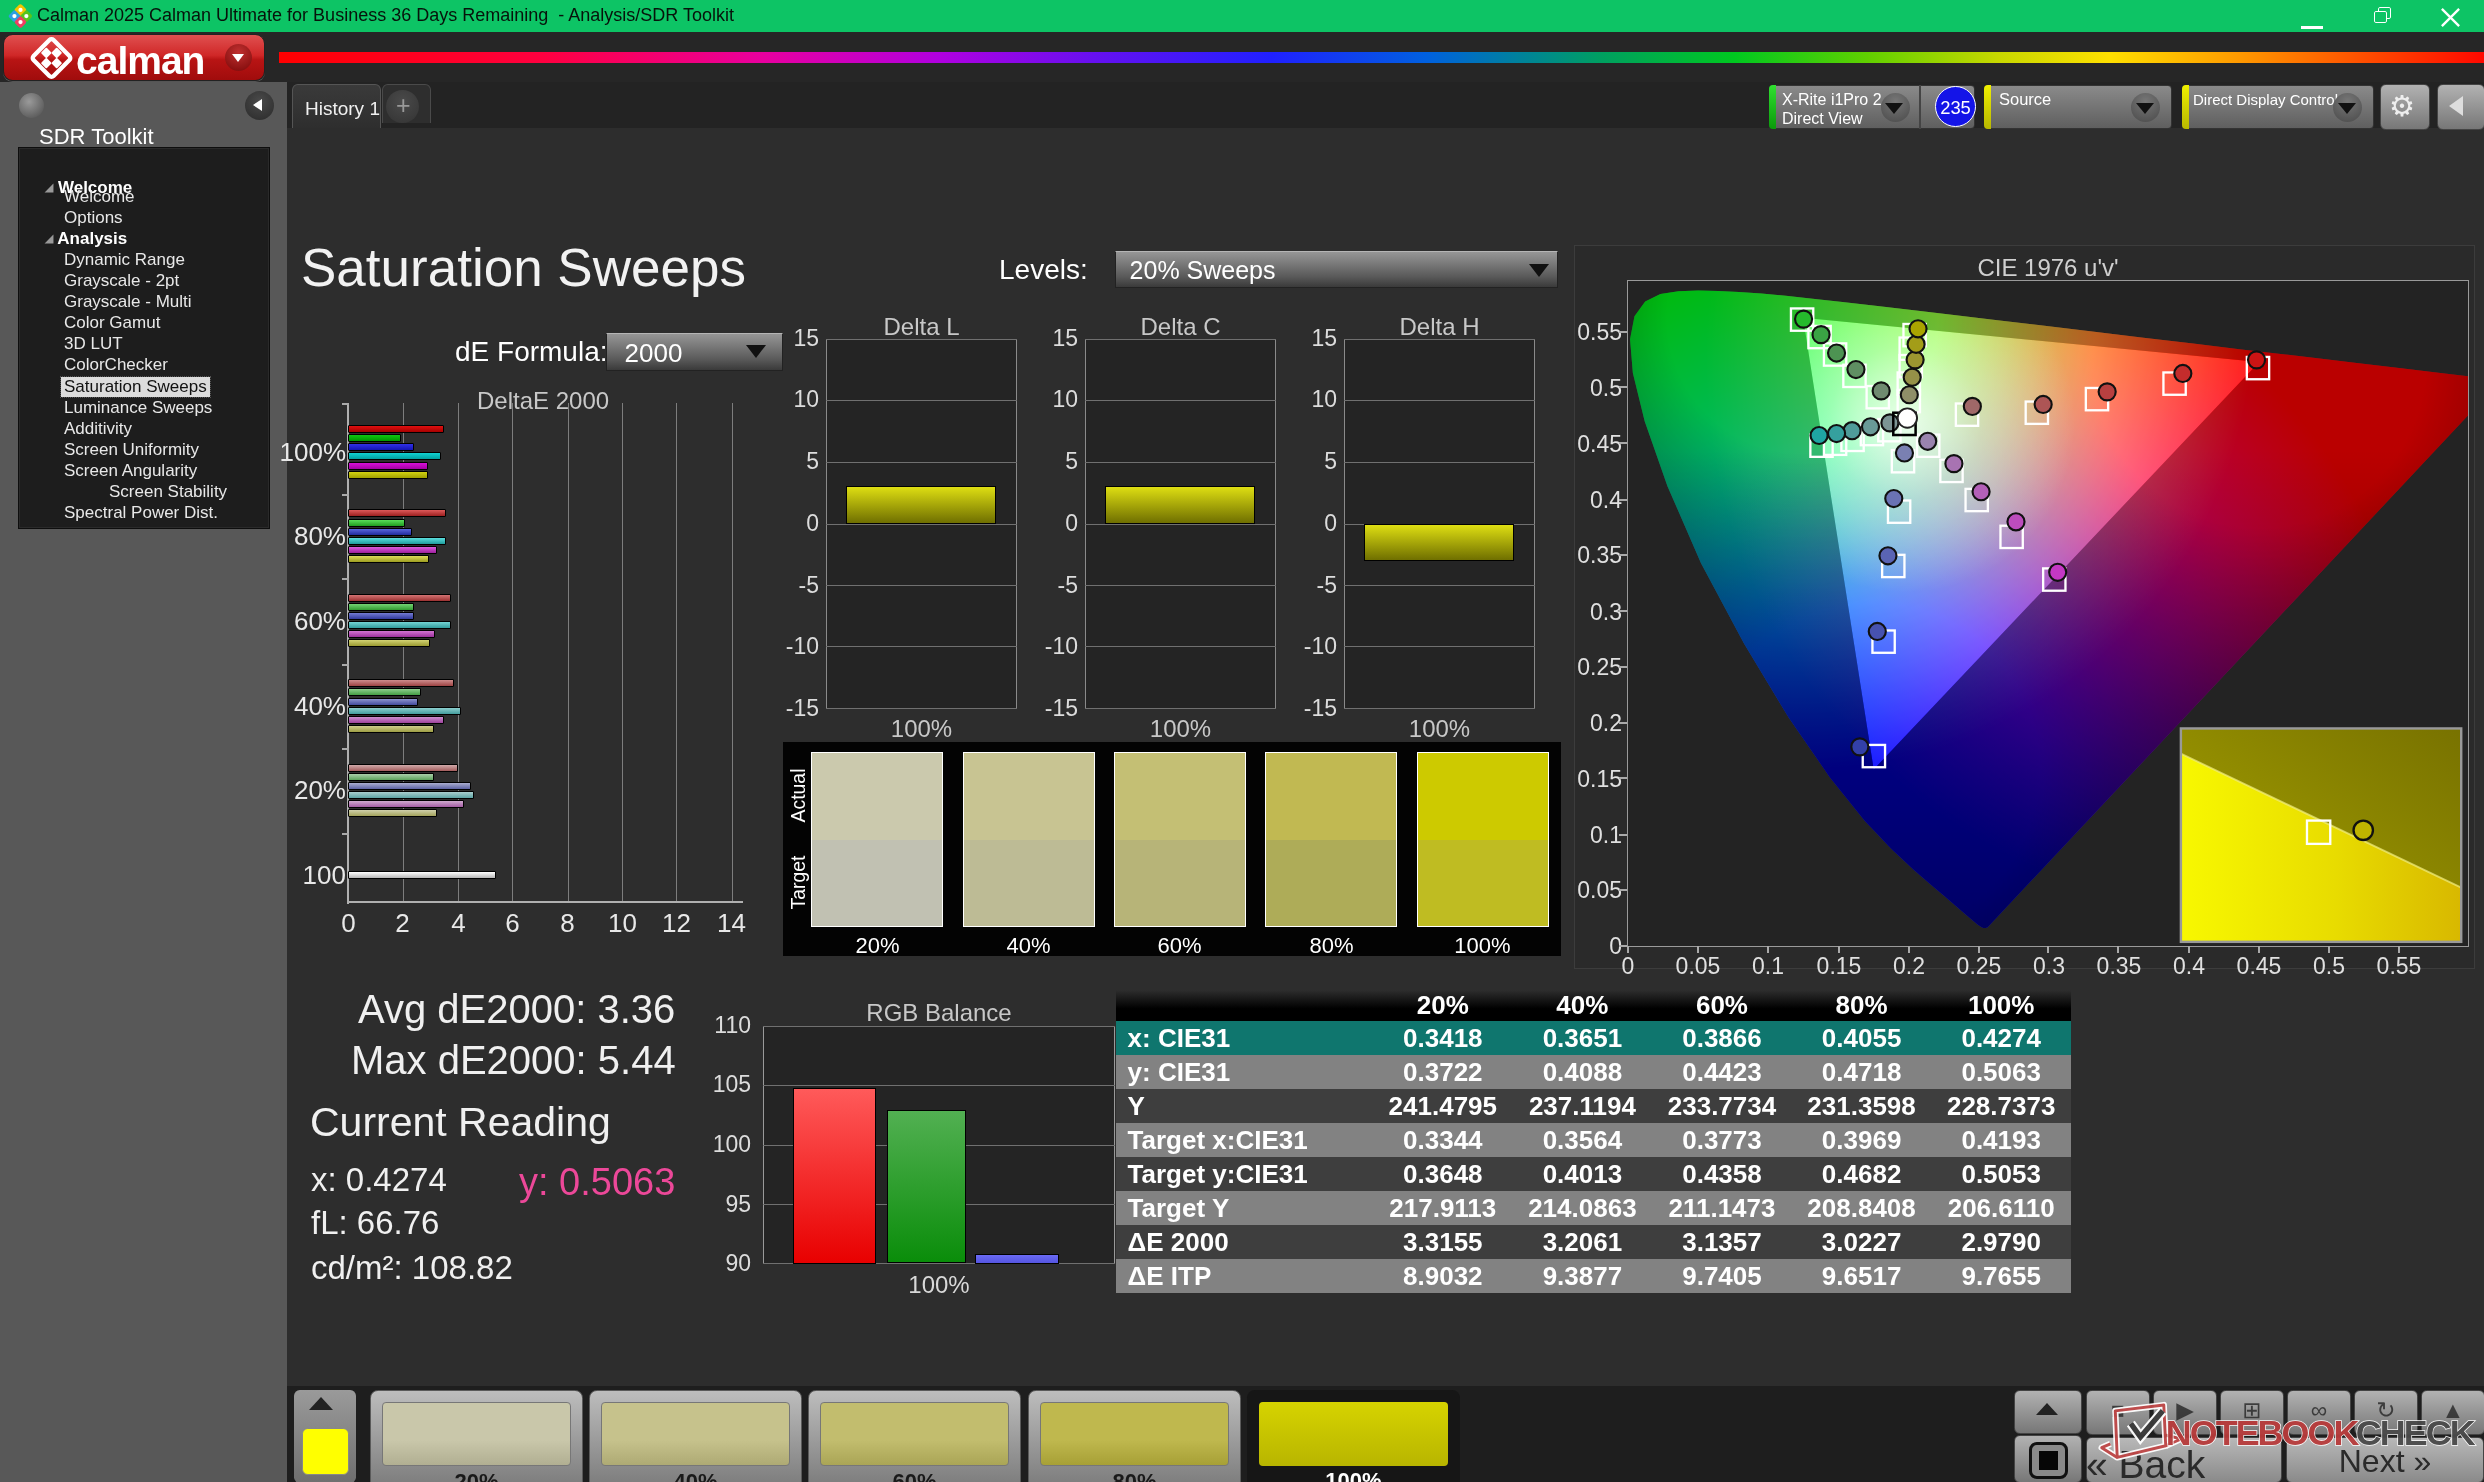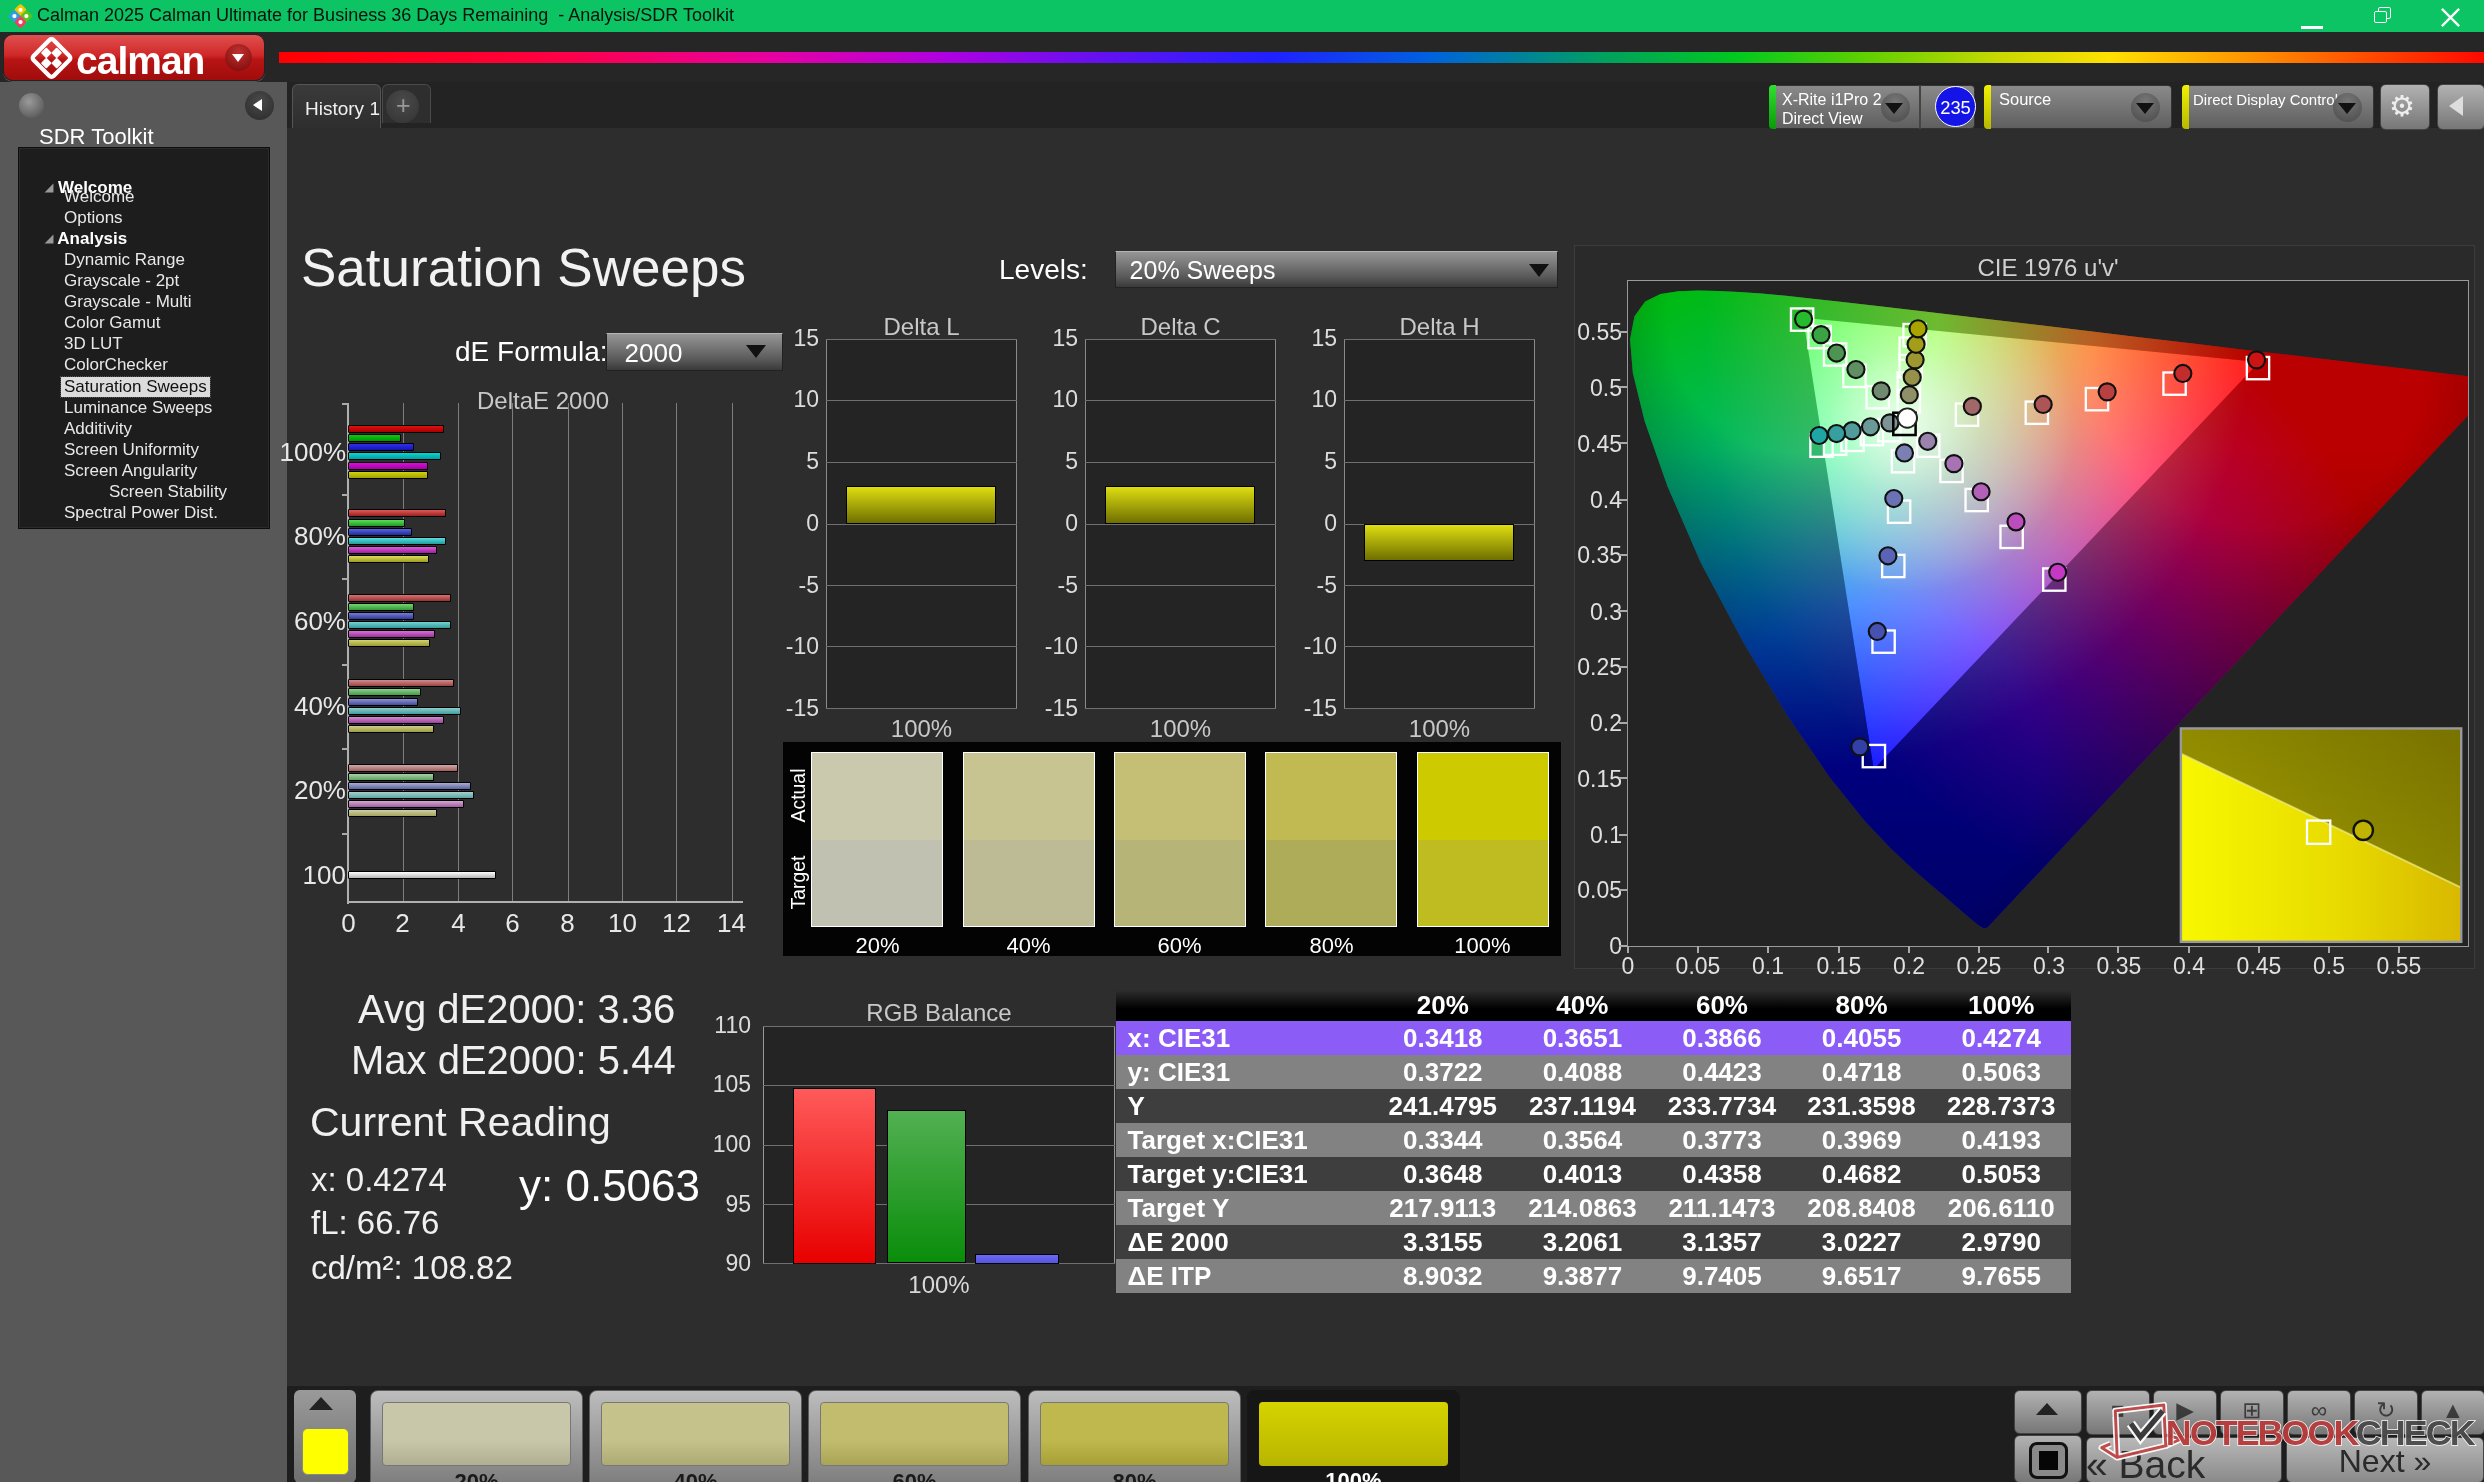--- a/index.html
+++ b/index.html
@@ -460,21 +460,21 @@
   <rect x="570" y="461" width="289" height="220" fill="none" stroke="#999" stroke-width="2.5"></rect>
   <rect x="700" y="556" width="24" height="24" fill="none" stroke="#fff" stroke-width="2.4"></rect>
   <circle cx="758" cy="566" r="10" fill="#c0b400" stroke="#111" stroke-width="2.4"></circle>
  </g>
 </svg>
 
 <div class="abs" style="left:358px;top:987px;font-size:40px;color:#f0f0f0">Avg dE2000: 3.36</div>
 <div class="abs" style="left:351px;top:1038px;font-size:40px;color:#f0f0f0">Max dE2000: 5.44</div>
 <div class="abs" style="left:310px;top:1099px;font-size:41px;color:#f0f0f0">Current Reading</div>
 <div class="abs" style="left:311px;top:1161px;font-size:33px;color:#f0f0f0">x: 0.4274</div>
-<div class="abs" style="left:519px;top:1161px;font-size:44px;color:#ffffff">y: 0.5063</div>
+<div class="abs" style="left:519px;top:1161px;font-size:38px;color:#ec4899">y: 0.5063</div>
 <div class="abs" style="left:311px;top:1204px;font-size:33px;color:#f0f0f0">fL: 66.76</div>
 <div class="abs" style="left:311px;top:1249px;font-size:33px;color:#f0f0f0">cd/m²: 108.82</div>
 
 <div class="abs" style="left:763px;top:999px;width:352px;text-align:center;font-size:24px;color:#c8c8c8">RGB Balance</div>
 <div class="abs" style="left:763px;top:1026px;width:352px;height:238px;background:#242424;border:1px solid #999"></div>
 <div class="hgrid" style="left:763px;top:1026px;width:352px"></div>
     <div class="hgrid" style="left:763px;top:1085px;width:352px"></div>
     <div class="hgrid" style="left:763px;top:1145px;width:352px"></div>
     <div class="hgrid" style="left:763px;top:1204px;width:352px"></div>
     <div class="hgrid" style="left:763px;top:1263px;width:352px"></div>
@@ -491,21 +491,21 @@
 <table class="dtab">
       <tbody>
         <tr class="th">
           <td class="tl"></td>
           <td>20%</td>
           <td>40%</td>
           <td>60%</td>
           <td>80%</td>
           <td>100%</td>
         </tr>
-        <tr style="background:#8b5cf6">
+        <tr style="background:#0f766e">
           <td class="tl">x: CIE31</td>
           <td>0.3418</td>
           <td>0.3651</td>
           <td>0.3866</td>
           <td>0.4055</td>
           <td>0.4274</td>
         </tr>
         <tr style="background:#828282">
           <td class="tl">y: CIE31</td>
           <td>0.3722</td>

